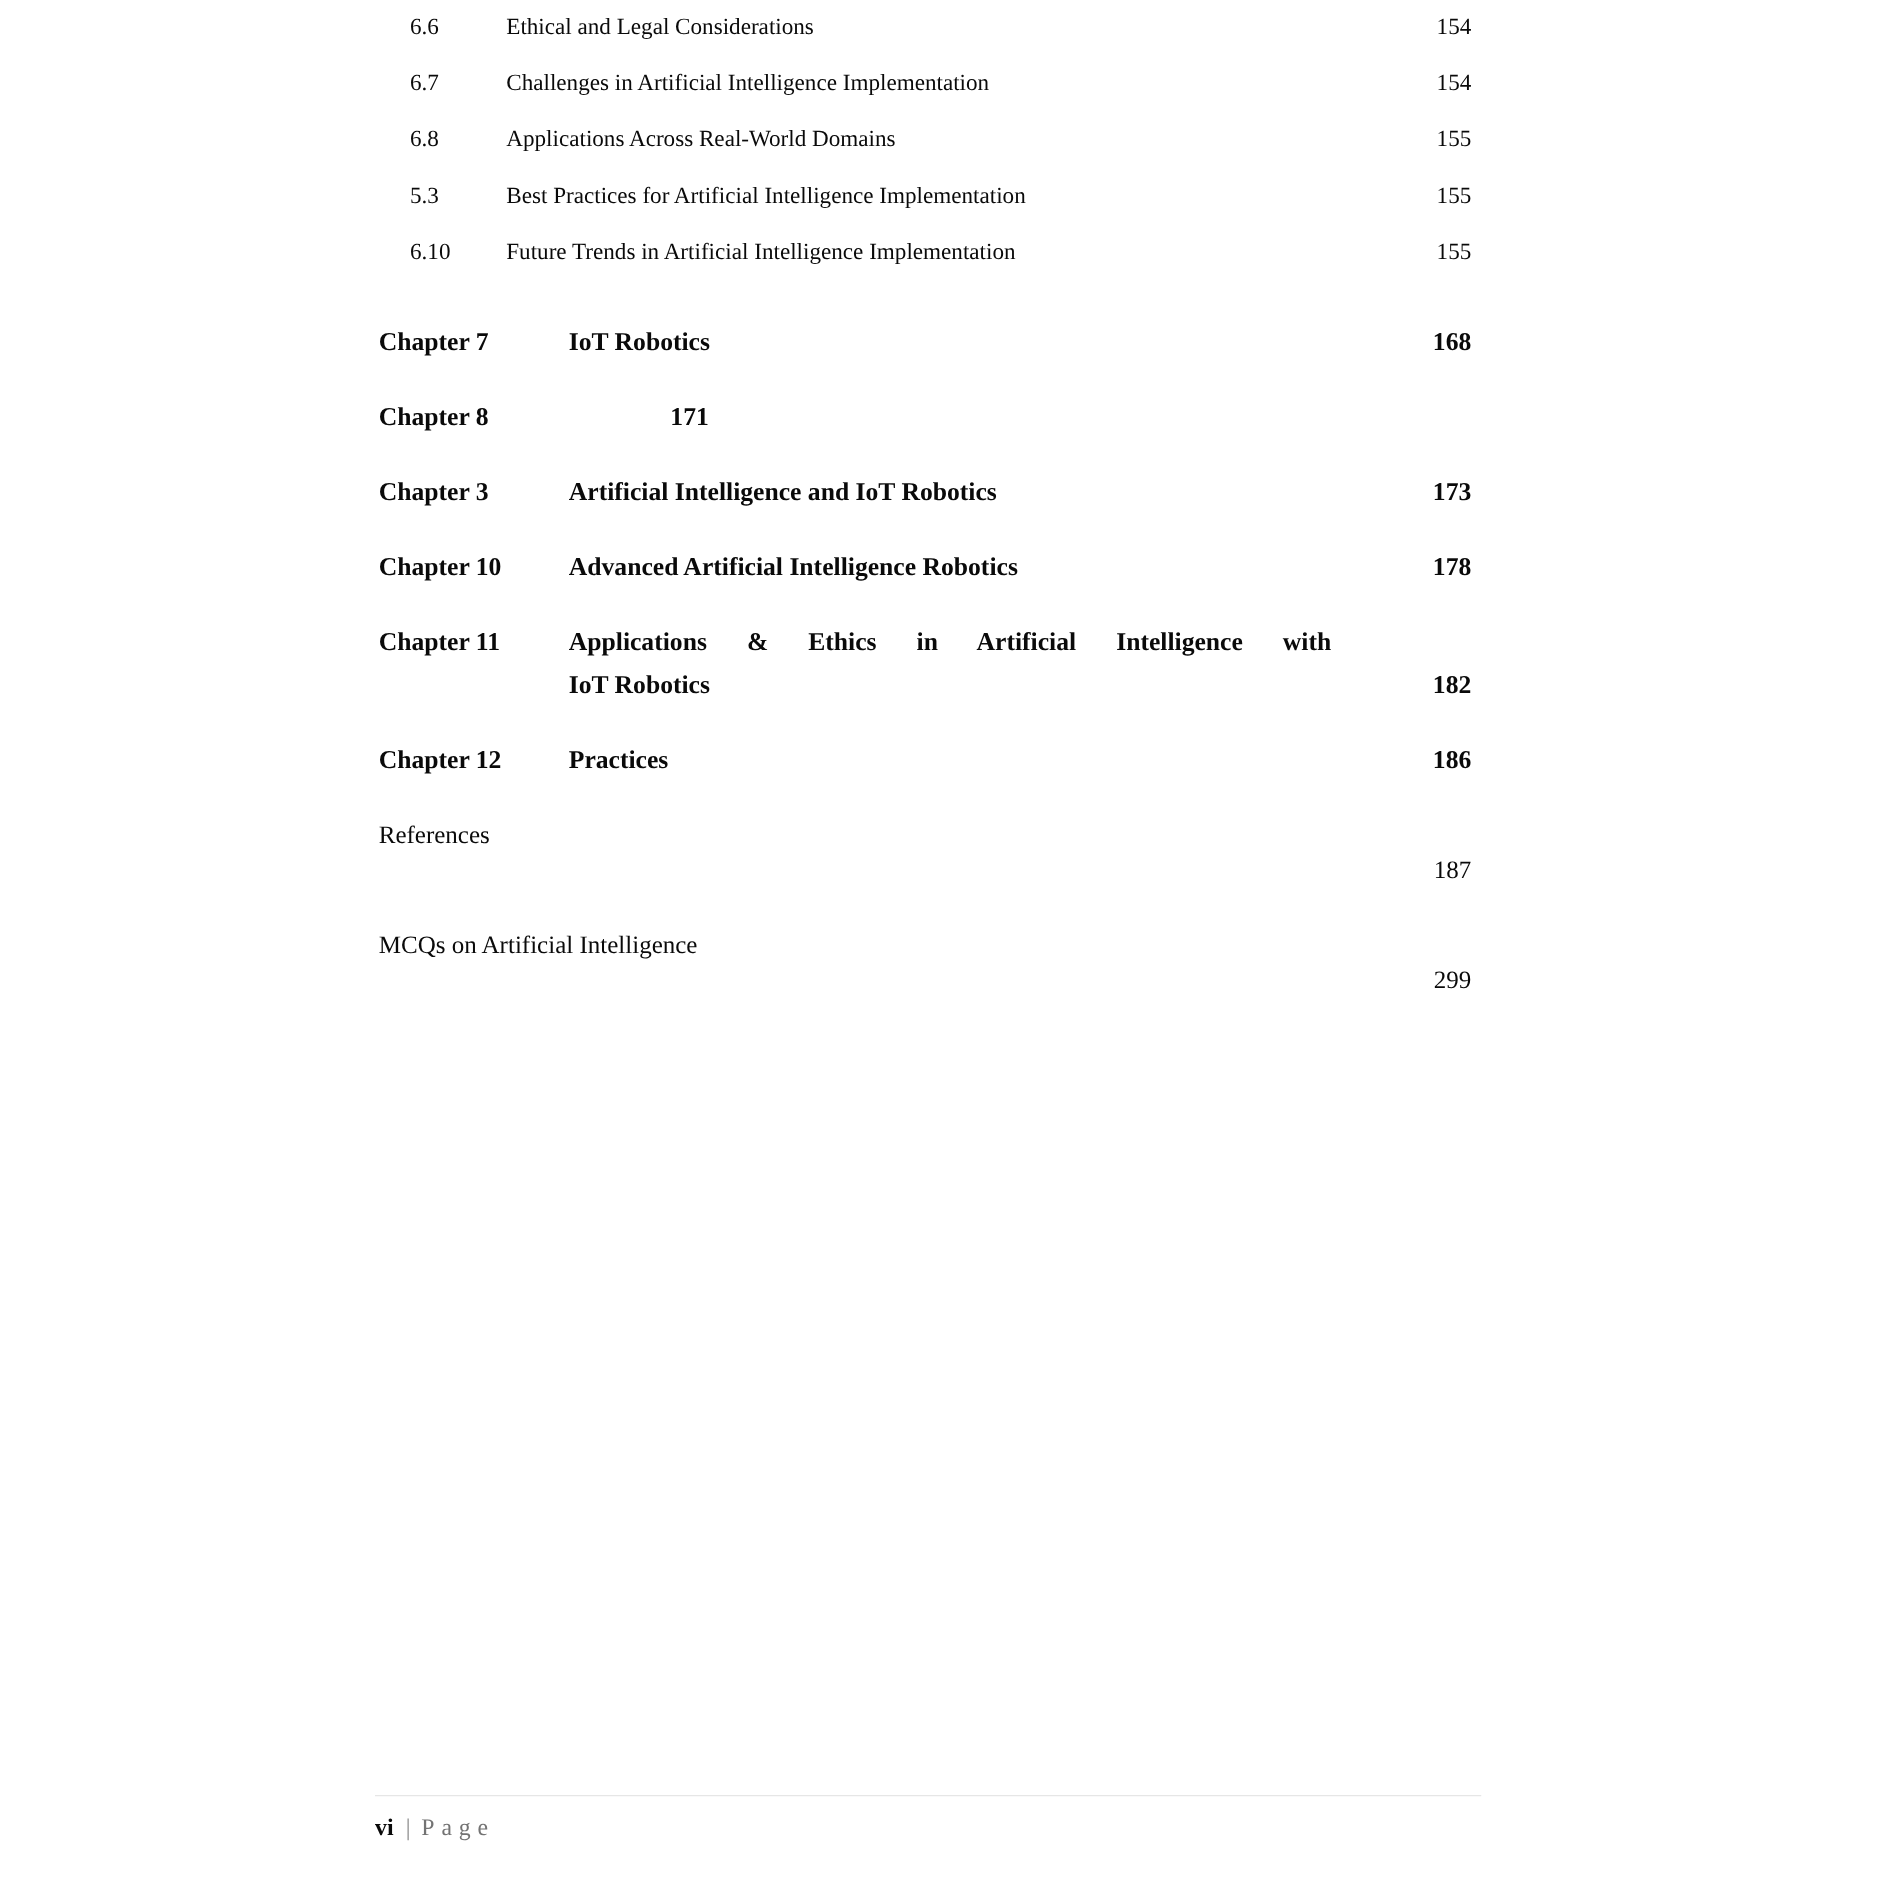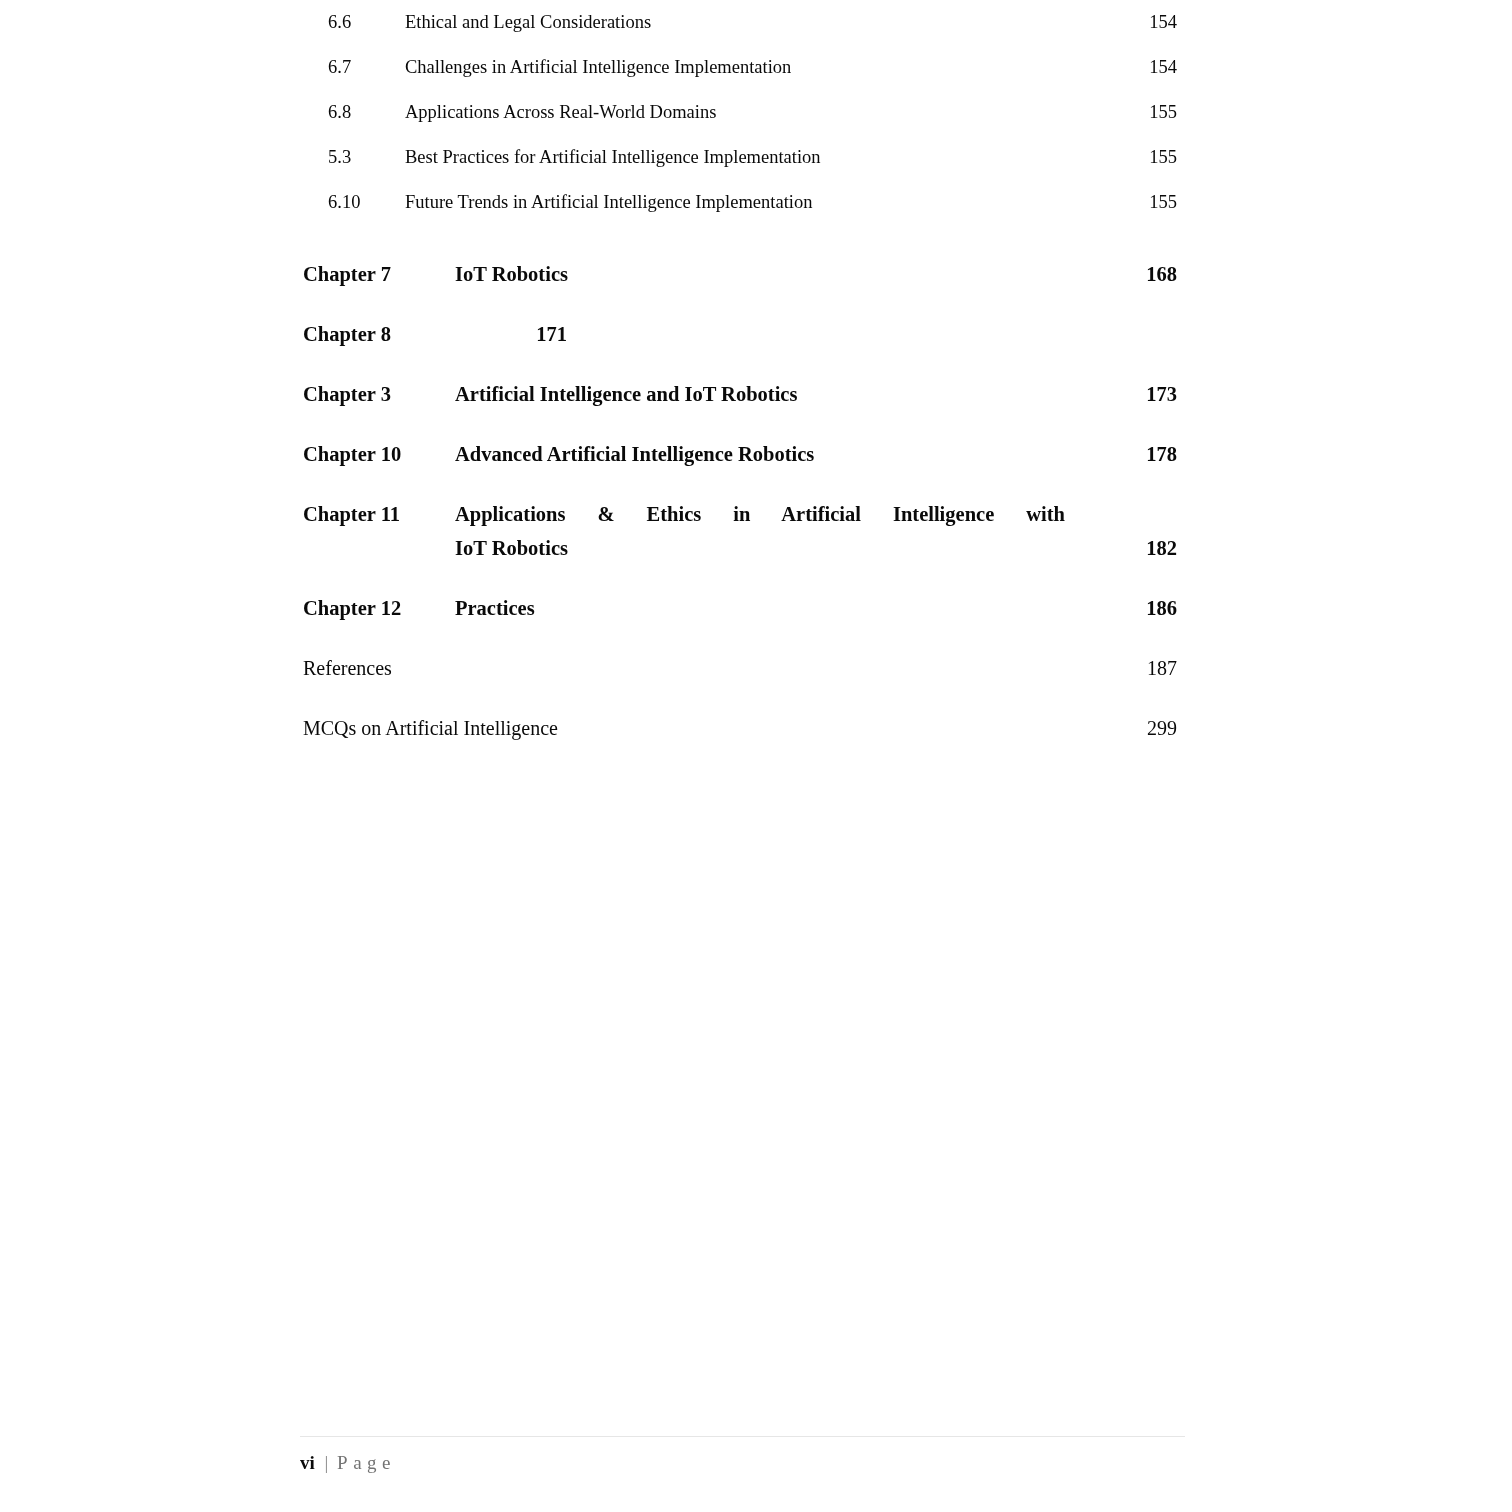--- a/index.html
+++ b/index.html
@@ -112,20 +112,21 @@
   .row.backmatter .title {
     flex: 1 1 auto;
     padding-left: 3px;
   }
   .row.backmatter .pg {
     width: 120px;
     flex: 0 0 120px;
     text-align: right;
     padding-right: 8px;
     box-sizing: border-box;
+    margin-top: 28px;
   }
 
   
   .footer {
     position: absolute;
     left: 300px;
     top: 1436px;
     width: 885px;
   }
   .footer-rule {

